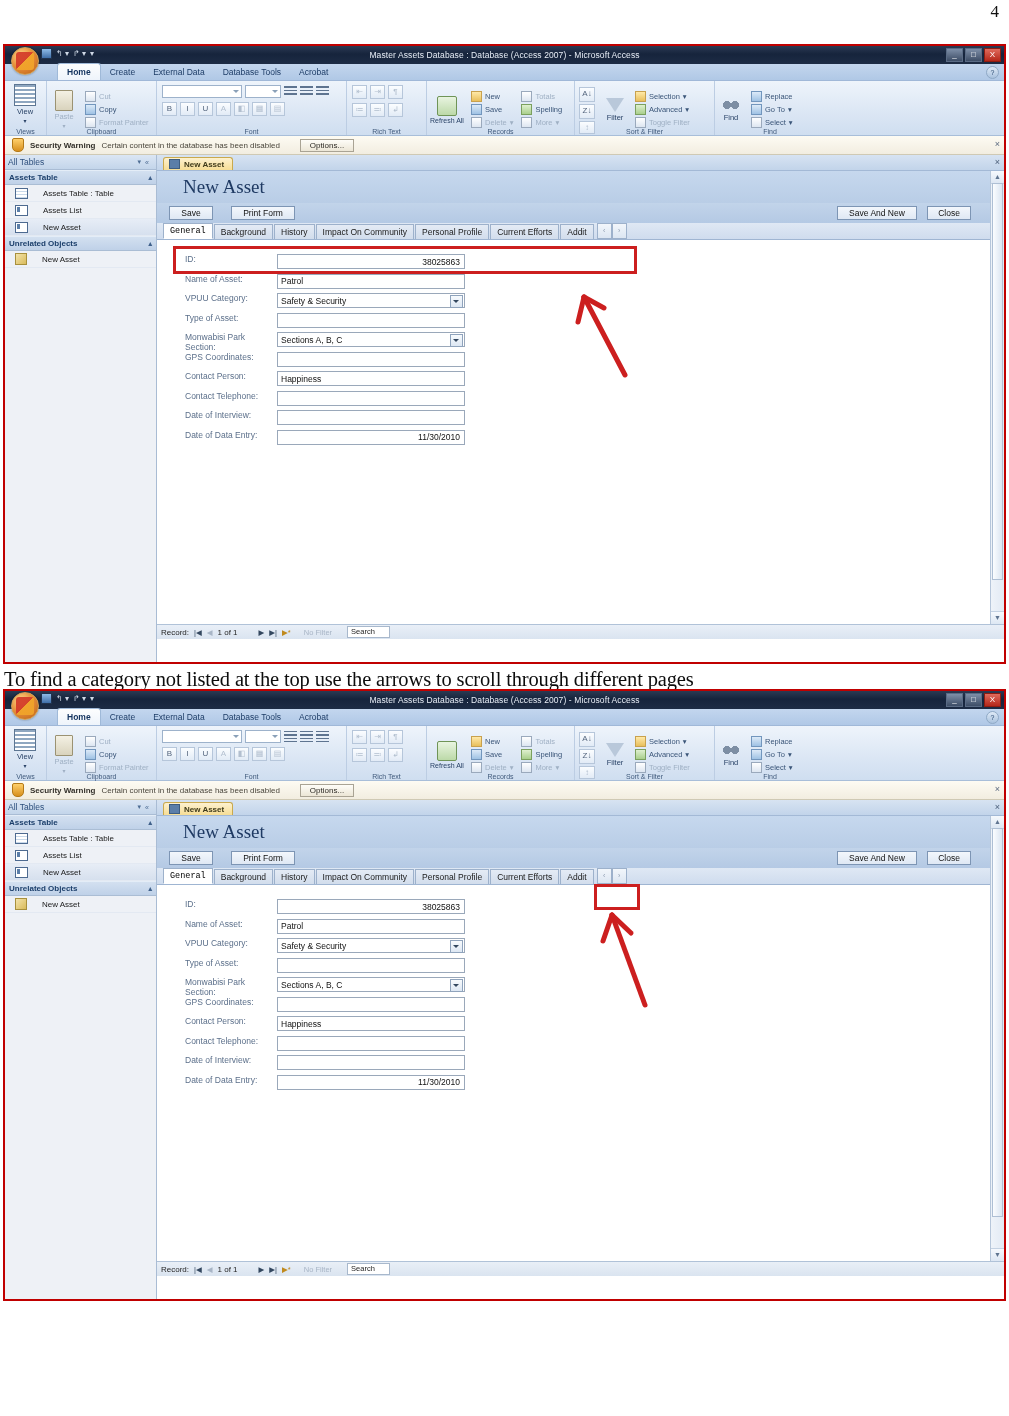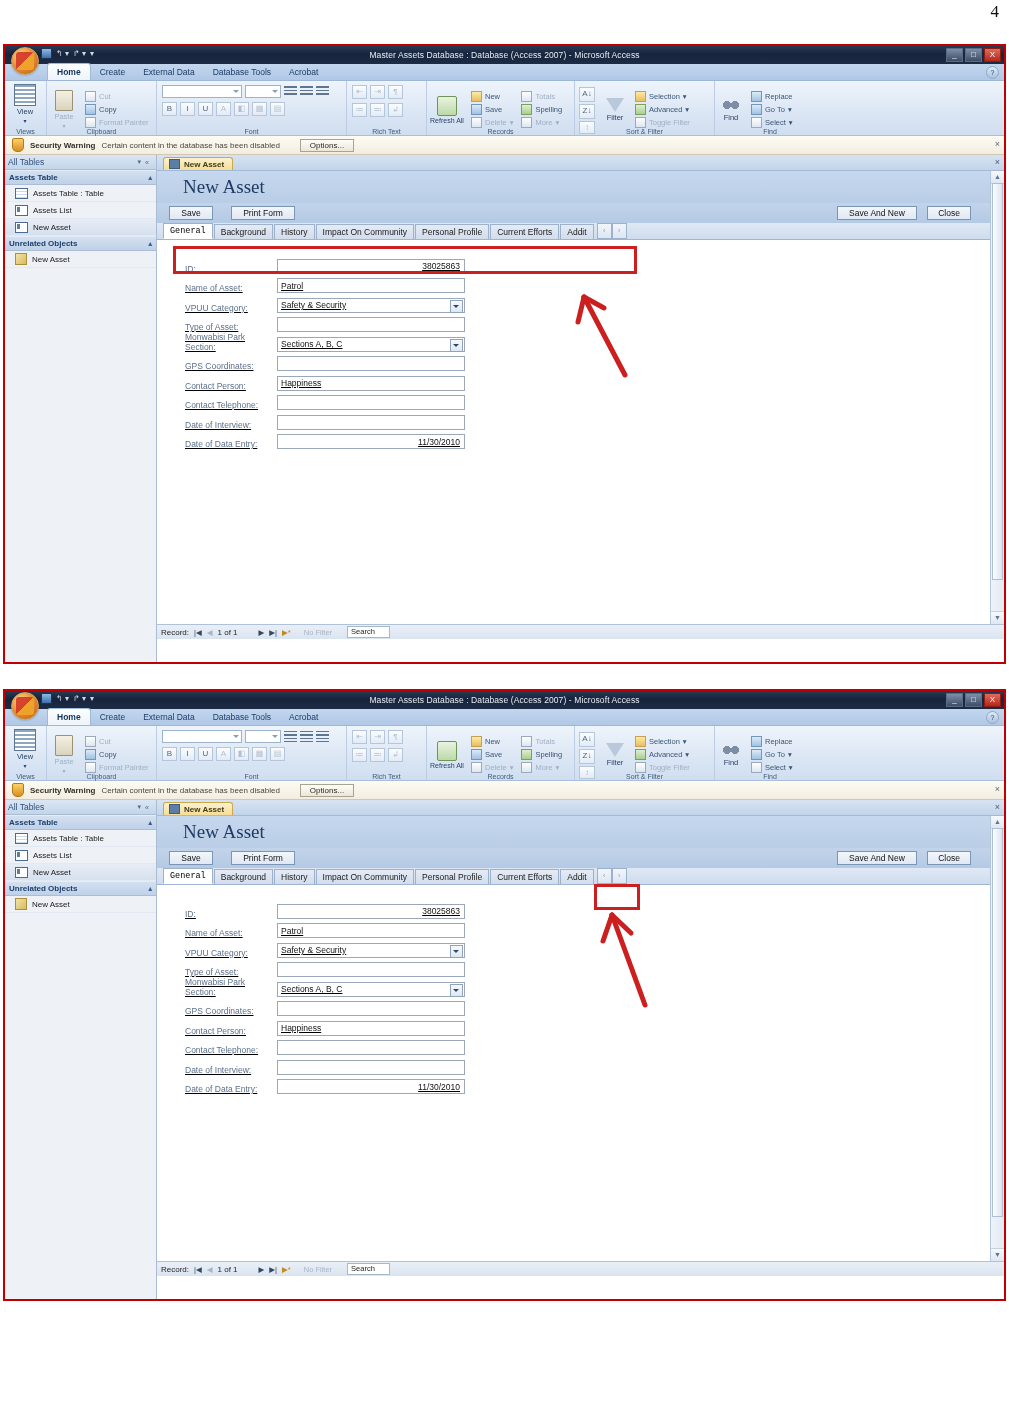--- a/index.html
+++ b/index.html
@@ -70,21 +70,21 @@
     position:relative;padding-left:42px;display:flex;align-items:flex-end;
     border-bottom:1px solid #a0b8d8;
   }
   .ribtab{
     font-family:"Liberation Sans",sans-serif;font-size:8.5px;color:#1d3c66;
     padding:2px 9px 2px 9px;line-height:12px;
   }
   .ribtab.active{
     background:linear-gradient(180deg,#fdfefe,#eef4fb);
     border:1px solid #9fb9d8;border-bottom:none;border-radius:3px 3px 0 0;
-    color:#13335e;font-weight:bold;
+    color:#13335e;font-weight:bold;margin-left:10px;
   }
   .help-q{
     position:absolute;right:5px;top:2px;width:11px;height:11px;border-radius:50%;
     background:linear-gradient(180deg,#dfeaf7,#a9c2de);border:1px solid #8fa9c6;
     font-size:7px;color:#2a4a72;text-align:center;line-height:11px;
     font-family:"Liberation Sans",sans-serif;
   }
 
   
   .ribbon{
@@ -161,21 +161,21 @@
   .navhdr .cv{font-size:7px;color:#4e6d94;margin-right:4px;}
   .navgrp{
     height:13px;background:linear-gradient(180deg,#d3e0f0,#bfd1e8);
     border-bottom:1px solid #aabdd4;border-top:1px solid #e4edf7;
     display:flex;align-items:center;padding:0 4px;
     font-family:"Liberation Sans",sans-serif;font-size:8px;font-weight:bold;color:#1c3f6b;
   }
   .navgrp .sp{flex:1;}
   .navgrp .chev{font-size:7px;color:#3f608a;}
   .navitem{
-    height:16px;display:flex;align-items:center;gap:5px;padding-left:10px;
+    height:16px;display:flex;align-items:center;gap:15px;padding-left:10px;
     font-family:"Liberation Sans",sans-serif;font-size:8px;color:#1a1a1a;
     border-bottom:1px solid #e3e9f2;
   }
   .navitem.sel{background:linear-gradient(180deg,#e7edf6,#d6e0ee);}
   .ic-table{width:11px;height:9px;border:1px solid #4d6a90;background:
      repeating-linear-gradient(180deg,#fff 0 2px,#c9d9ea 2px 3px);}
   .ic-form{width:11px;height:9px;border:1px solid #4d6a90;background:#fff;position:relative;}
   .ic-form:before{content:"";position:absolute;left:1px;top:1px;width:3px;height:5px;background:#5b7ea8;}
   .ic-form2{width:10px;height:10px;background:linear-gradient(135deg,#f3e3a9,#d9bb5c);border:1px solid #a8903c;}
 
@@ -223,21 +223,21 @@
   }
   .ftab.active{background:#ffffff;border-bottom:1px solid #fff;color:#000;font-family:Liberation Mono, monospace;}
   .tabarrows{display:flex;margin-left:2px;}
   .tabarrows .ta{
     width:13px;height:14px;border:1px solid #9db1cb;
     background:linear-gradient(180deg,#f2f6fb,#dce6f2);
     font-size:7px;color:#8e9db1;text-align:center;line-height:13px;
     font-family:"Liberation Sans",sans-serif;
   }
   .fieldspane{background:#fff;position:relative;}
-  .frow{display:flex;align-items:flex-end;height:19.5px;text-decoration:underline;}
+  .frow{display:flex;align-items:flex-start;height:19.5px;}
   .flabel{
     width:120px;text-align:left;padding-left:28px;box-sizing:border-box;
     font-family:"Liberation Sans",sans-serif;font-size:8.5px;color:#5b6f8a;
   }
   .fctrl{width:186px;height:13px;border:1px solid #9aa8ba;background:#fff;position:relative;display:flex;align-items:center;}
   .fctrl .val{font-family:"Liberation Sans",sans-serif;font-size:8.5px;color:#111;padding:0 3px;}
   .fctrl .val.right{width:100%;text-align:right;box-sizing:border-box;padding-right:4px;}
   .fctrl.dd:after{
     content:"";position:absolute;right:1px;top:1px;width:11px;height:11px;
     background:linear-gradient(180deg,#f7fafd,#dde7f3);border:1px solid #8fa3bc;
@@ -630,20 +630,21 @@
 
   </div>
 
   <div class="redbox" style="left:173px;top:246px;width:464px;height:28px;"></div>
   <svg class="arrow-svg" style="left:560px;top:255px;width:90px;height:130px;" viewBox="0 0 90 130">
     <line x1="65" y1="120" x2="24" y2="42" stroke="#cc1f1f" stroke-width="5" stroke-linecap="round"></line>
     <line x1="24" y1="42" x2="18" y2="67" stroke="#cc1f1f" stroke-width="5" stroke-linecap="round"></line>
     <line x1="24" y1="42" x2="44" y2="53" stroke="#cc1f1f" stroke-width="5" stroke-linecap="round"></line>
   </svg>
 
+  <div class="caption" style="top:667px;">To find a category not listed at the top use the arrows to scroll through different pages</div>
 
   <div class="winshot" id="shot2" style="top:689px;height:612px;">
 
     <div class="titlebar">
       <div class="orb">
           <div class="orb-inner"></div>
         </div>
       <div class="qat">
         <span class="disk"></span>
         <span class="qi">↰ ▾</span>

